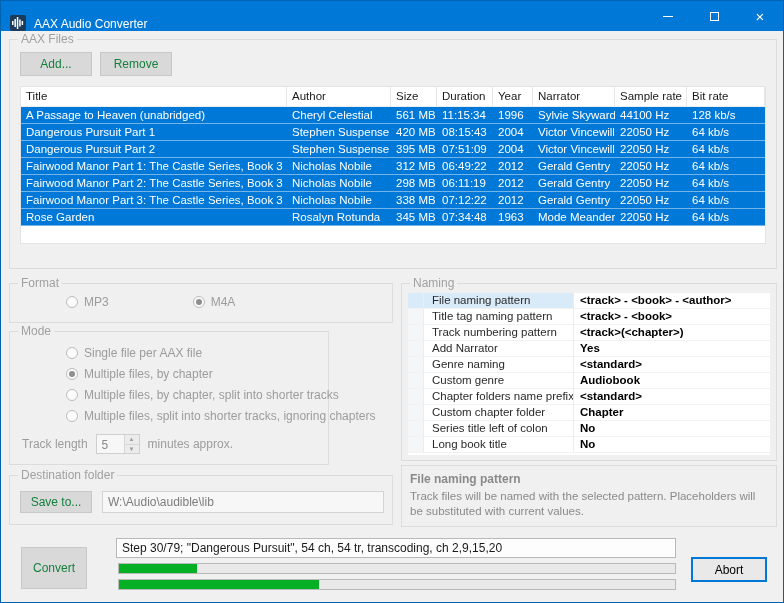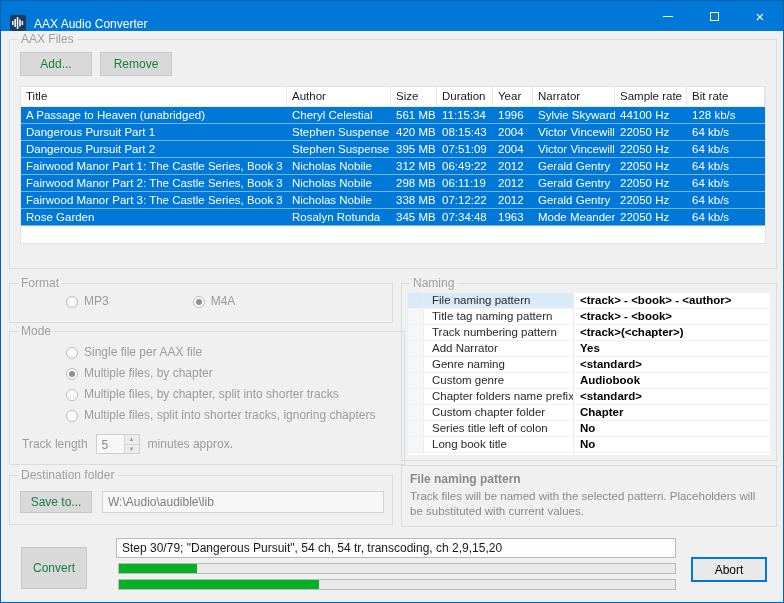--- a/index.html
+++ b/index.html
@@ -20,21 +20,21 @@
   .glyph-max { width:9px; height:9px; border:1px solid #fff; }
   .glyph-close { color:#fff; font-size:15px; line-height:15px; }
 
   
   .groupbox { position:absolute; border:1px solid #dcdcdc; }
   .grouplabel { position:absolute; top:-8px; left:8px; background:#f0f0f0; padding:0 3px;
                 color:#a0a0a0; font-size:12px; white-space:nowrap; }
 
   .g-aax    { left:8px;   top:38px;  width:768px; height:230px; }
   .g-format { left:8px;   top:282px; width:384px; height:40px;  }
-  .g-mode   { left:8px;   top:330px; width:396px; height:134px; }
+  .g-mode   { left:8px;   top:330px; width:320px; height:134px; }
   .g-dest   { left:8px;   top:474px; width:384px; height:50px;  }
   .g-naming { left:400px; top:282px; width:376px; height:178px; }
 
   
   .btn { position:absolute; display:flex; align-items:center; justify-content:center;
          font-size:12px; border:1px solid #c8c8c8; background:#d9d9d9; color:#15803d; }
   .btn-add    { left:10px; top:12px; width:72px; height:24px; }
   .btn-remove { left:90px; top:12px; width:72px; height:24px; }
   .btn-save   { left:10px; top:15px; width:72px; height:22px; }
   .btn-convert{ left:20px; top:546px; width:66px; height:42px; }
@@ -47,21 +47,21 @@
   .theader, .trow { display:grid; grid-template-columns:266px 104px 46px 56px 40px 82px 72px 1fr; }
   .theader { height:20px; border-bottom:1px solid #ededed; background:#fff; }
   .hcell { padding:3px 0 0 5px; border-right:1px solid #e6e6e6; color:#1a1a1a;
            white-space:nowrap; overflow:hidden; }
   .trow { height:17px; background:#0078d7; color:#fff; border-bottom:1px solid rgba(255,255,255,.45); }
   .tcell { padding:2px 0 0 5px; white-space:nowrap; overflow:hidden; }
 
   
   .format-opts { position:absolute; left:12px; top:11px; display:flex; gap:40px; }
   .mode-opts   { position:absolute; left:12px; top:14px; display:flex; flex-direction:column; gap:8px; }
-  .radio { display:flex; align-items:flex-end; gap:6px; height:13px;padding-left:44px; }
+  .radio { display:flex; align-items:center; gap:6px; height:13px;padding-left:44px; }
   .rc { width:12px; height:12px; border-radius:50%; border:1px solid #bcbcbc; background:#fbfbfb;
         position:relative; flex:0 0 auto; }
   .rc.on::after { content:""; position:absolute; left:2px; top:2px; width:6px; height:6px;
                   border-radius:50%; background:#8f8f8f; }
   .rl { color:#9c9c9c; white-space:nowrap; }
 
   
   .tracklen { position:absolute; left:12px; top:102px; display:flex; align-items:center; gap:8px;
               color:#9c9c9c; }
   .spinner { position:relative; width:44px; height:20px; border:1px solid #cfcfcf; background:#f7f7f7; }

